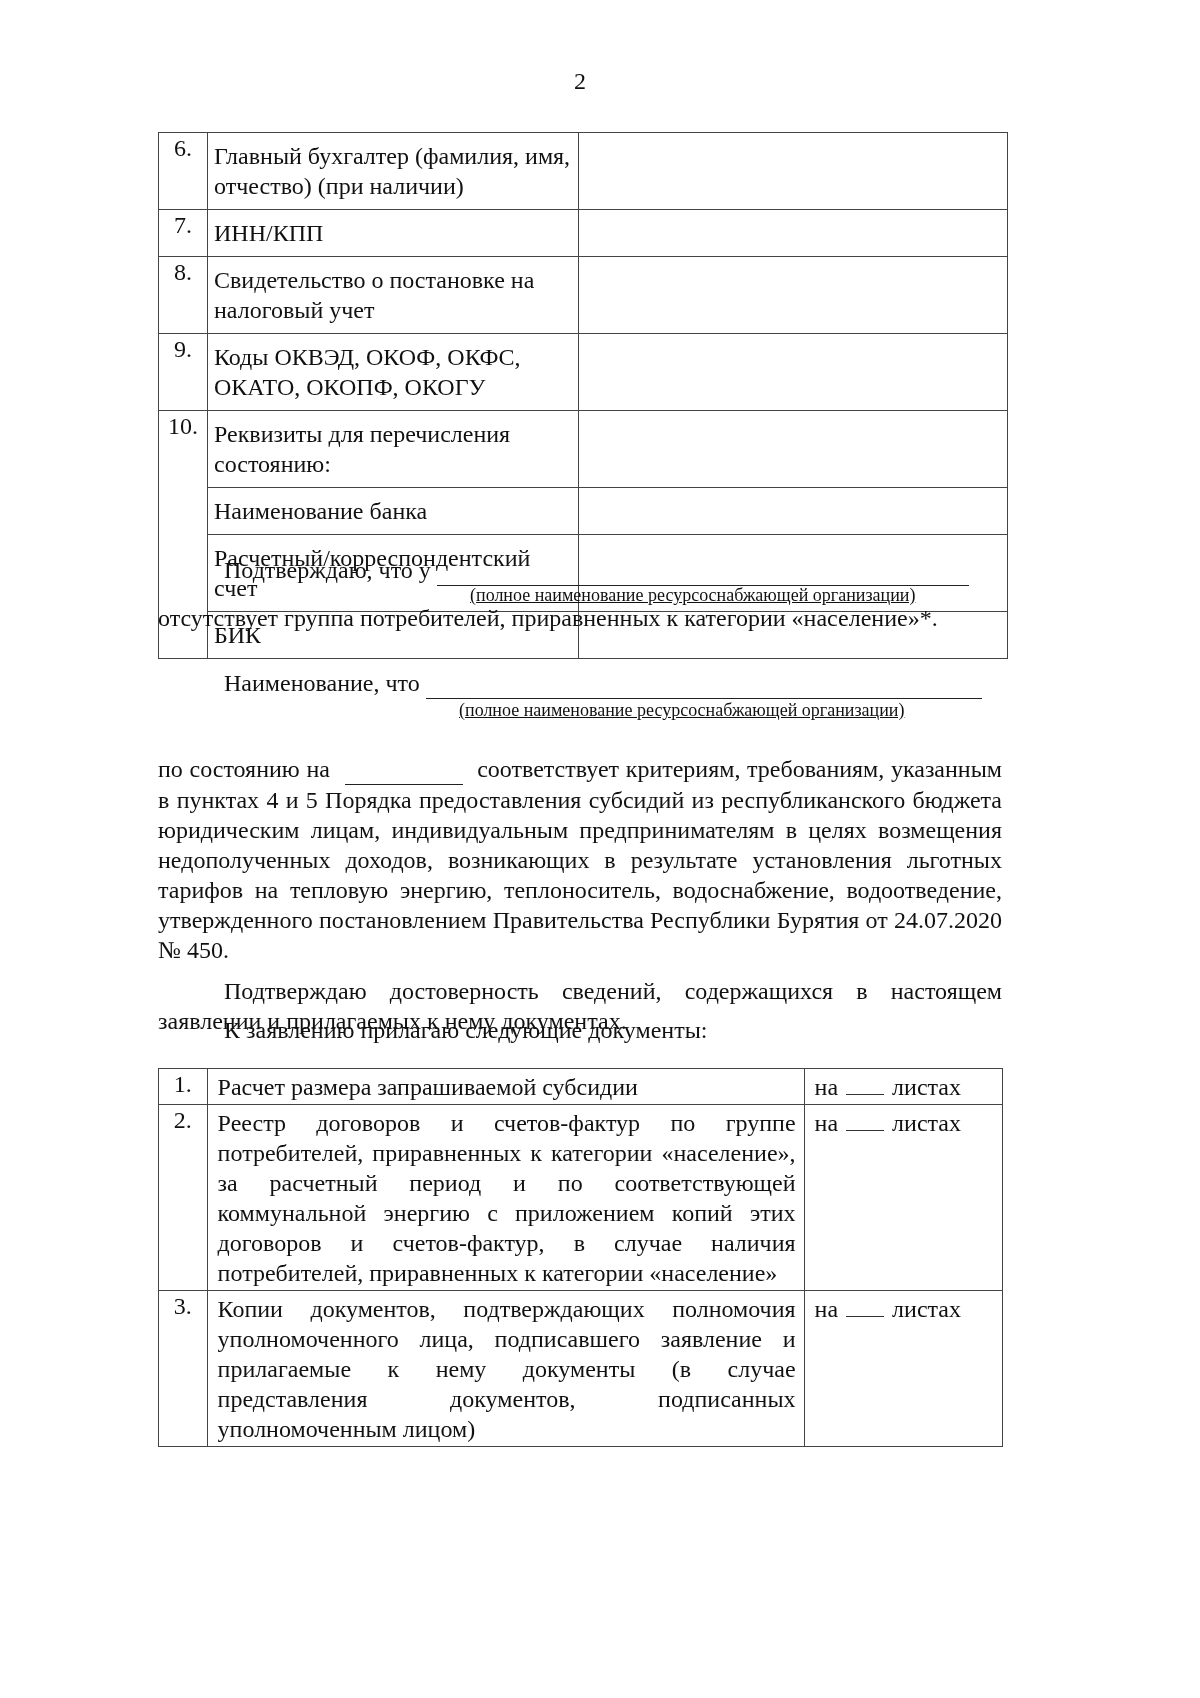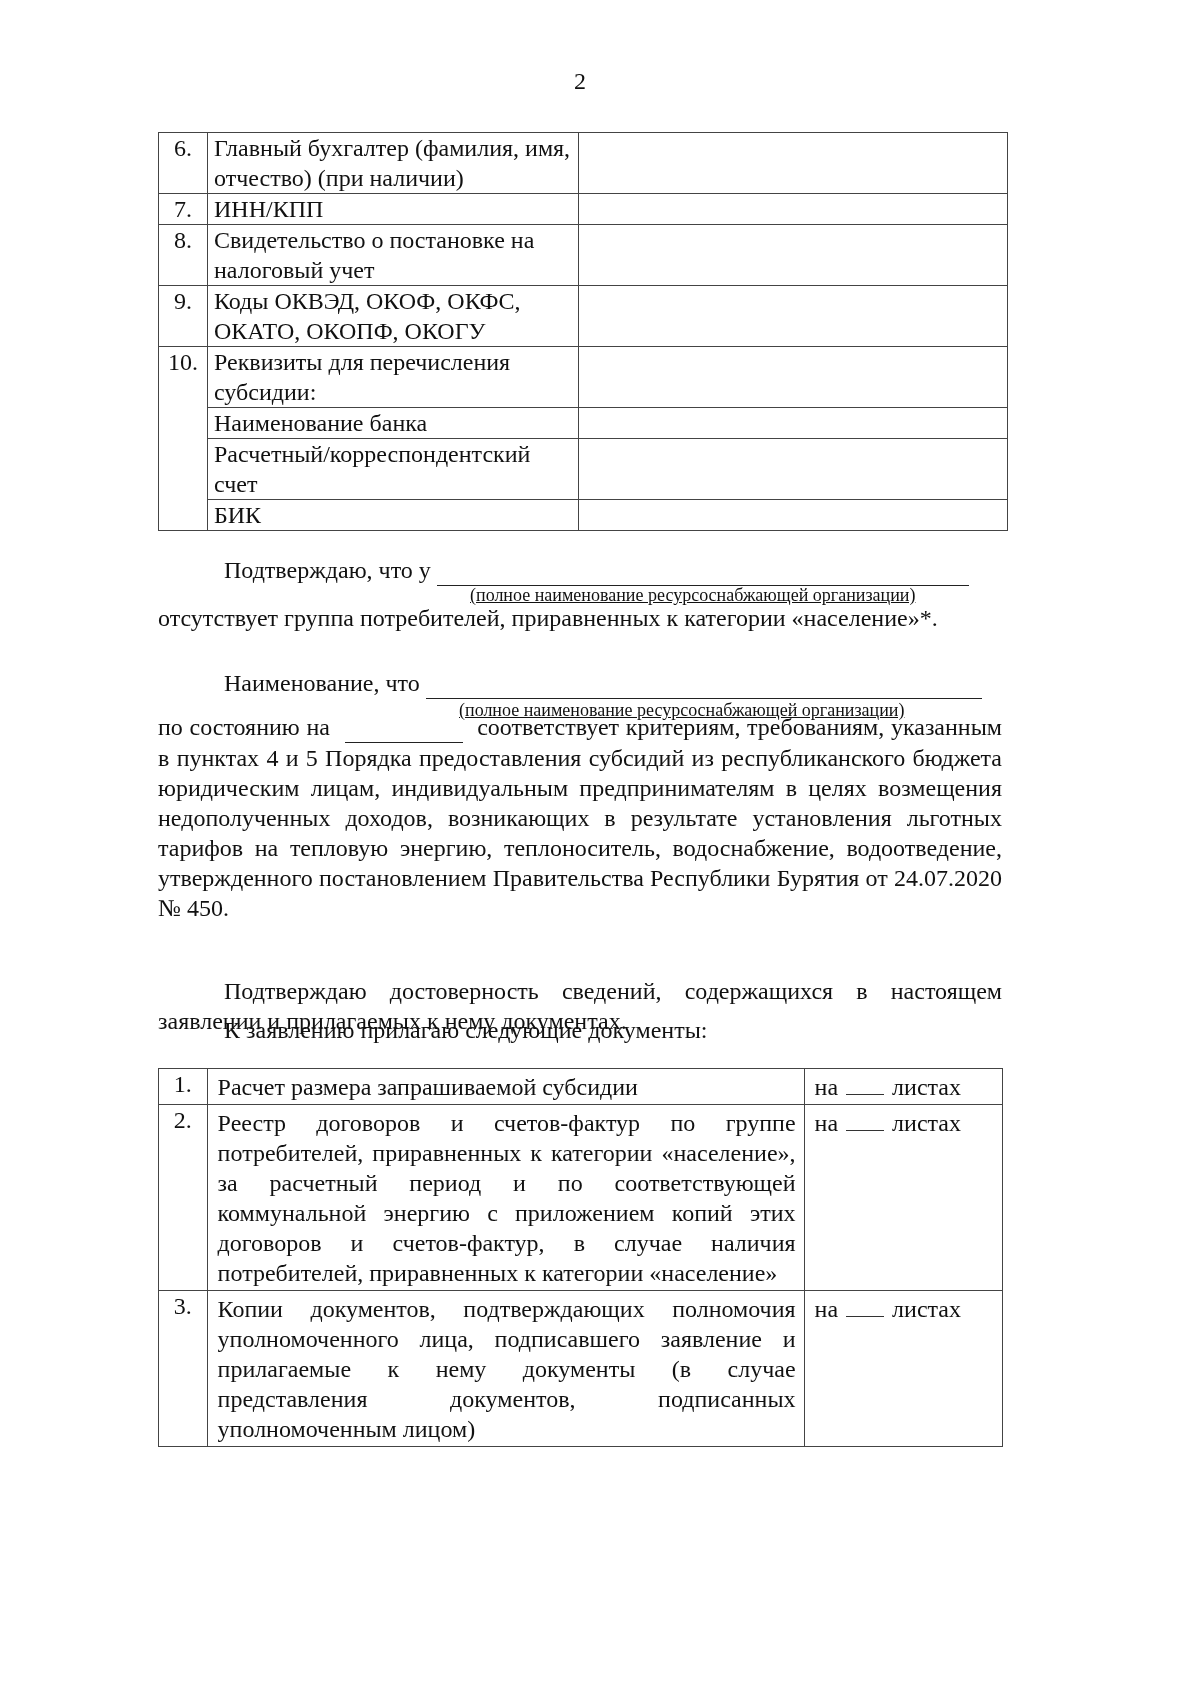--- a/index.html
+++ b/index.html
@@ -1,20 +1,20 @@
 <!DOCTYPE html>
 <html><head>
 <meta charset="utf-8">
 <style>
   html, body { margin:0; padding:0; background:#ffffff; }
   body { width:1200px; height:1698px; position:relative; overflow:hidden;
          font-family:"Liberation Serif", "DejaVu Serif", serif; color:#111; }
   .page-num { position:absolute; top:68px; left:0; width:1160px; text-align:center; font-size:24px; }
   table { border-collapse:collapse; position:absolute; }
-  td { border:1.5px solid #444; vertical-align:top; font-size:24px; line-height:30px; padding:0 6px; }
+  td { border:1.5px solid #444; vertical-align:top; font-size:24px; line-height:30px; padding:8px 6px; }
   #t1 { left:158px; top:132px; width:850px; }
   #t1 td.num { width:40px; text-align:center; padding:0 4px; }
   #t1 td.lbl { width:358px; }
   #t2 { left:158px; top:1068px; width:845px; }
   #t2 td.num { width:40px; text-align:center; padding:0 4px; }
   #t2 td.txt { width:585px; text-align:justify; padding:3px 8px 2px 10px; }
   #t2 td.pg { width:180px; padding:3px 8px 2px 10px; white-space:nowrap; }
   .blank-short { display:inline-block; width:38px; border-bottom:1.5px solid #333; margin:0 8px; height:22px; vertical-align:baseline; }
   .para { position:absolute; left:158px; width:844px; font-size:24px; line-height:30px; text-align:justify; }
   .indent { text-indent:66px; }
@@ -43,21 +43,21 @@
     <td class="lbl">Свидетельство о постановке на налоговый учет</td>
     <td></td>
   </tr>
   <tr style="height:61px">
     <td class="num">9.</td>
     <td class="lbl">Коды ОКВЭД, ОКОФ, ОКФС, ОКАТО, ОКОПФ, ОКОГУ</td>
     <td></td>
   </tr>
   <tr style="height:61px">
     <td class="num" rowspan="4">10.</td>
-    <td class="lbl">Реквизиты для перечисления субсидии:</td>
+    <td class="lbl">Реквизиты для перечисления состоянию:</td>
     <td></td>
   </tr>
   <tr style="height:31px">
     <td class="lbl">Наименование банка</td>
     <td></td>
   </tr>
   <tr style="height:61px">
     <td class="lbl">Расчетный/корреспондентский счет</td>
     <td></td>
   </tr>
@@ -73,21 +73,21 @@
   <span class="uline" style="width:532px;">&nbsp;</span>
 </div>
 <div class="caption" style="top:585px; left:470px;">(полное наименование ресурсоснабжающей организации)</div>
 <div class="para" style="top:583px;margin-top:20px;">отсутствует группа потребителей, приравненных к категории «население»*.</div>
 
 <div class="para indent" style="top:668px;">
   <span>Наименование, что</span>
   <span class="uline" style="width:556px;">&nbsp;</span>
 </div>
 <div class="caption" style="top:700px; left:459px;">(полное наименование ресурсоснабжающей организации)</div>
-<div class="para" style="top:712px;">
+<div class="para" style="top:754px;">
   <span>по состоянию на</span>
   <span class="uline" style="width:118px; margin:0 8px;">&nbsp;</span>
   <span>соответствует критериям, требованиям, указанным в пунктах 4 и 5 Порядка предоставления субсидий из республиканского бюджета юридическим лицам, индивидуальным предпринимателям в целях возмещения недополученных доходов, возникающих в результате установления льготных тарифов на тепловую энергию, теплоноситель, водоснабжение, водоотведение, утвержденного постановлением Правительства Республики Бурятия от 24.07.2020 № 450.</span>
 </div>
 
 <div class="para indent" style="top:976px;">Подтверждаю достоверность сведений, содержащихся в настоящем заявлении и прилагаемых к нему документах.</div>
 
 <div class="para indent" style="top:1015px;">К заявлению прилагаю следующие документы:</div>
 
 <table id="t2">

